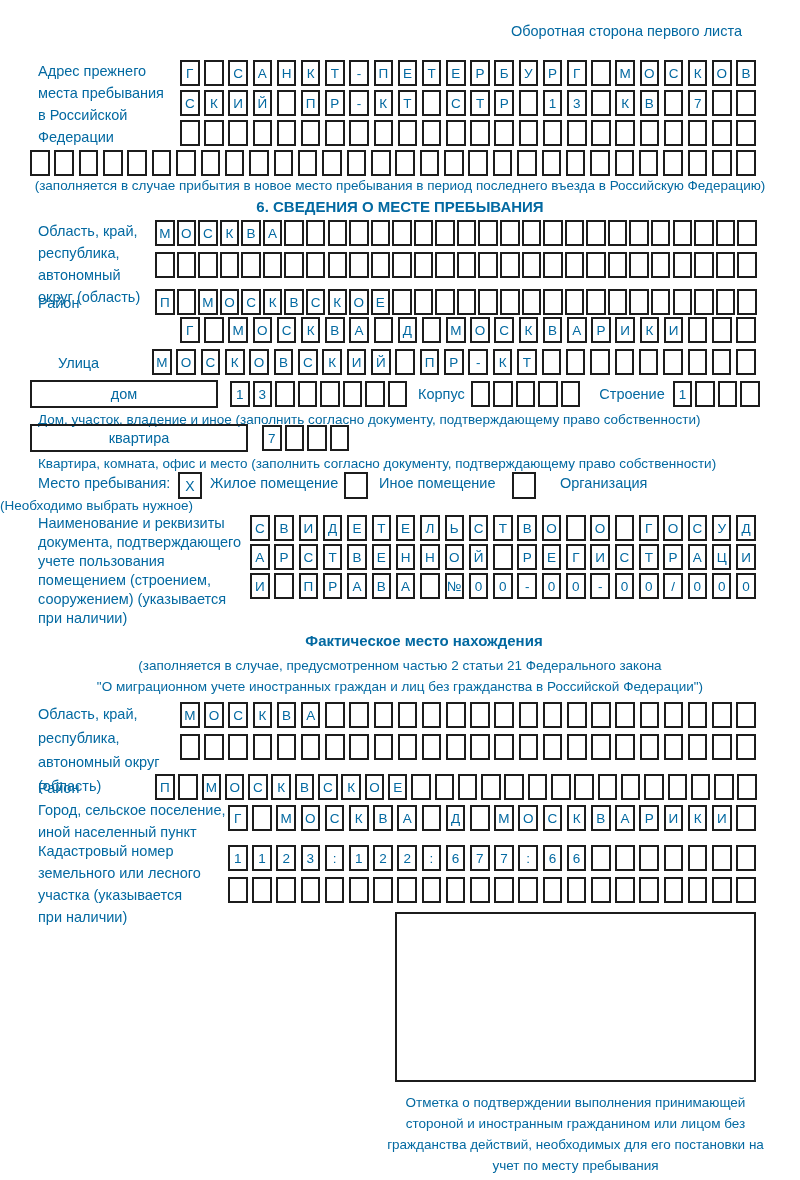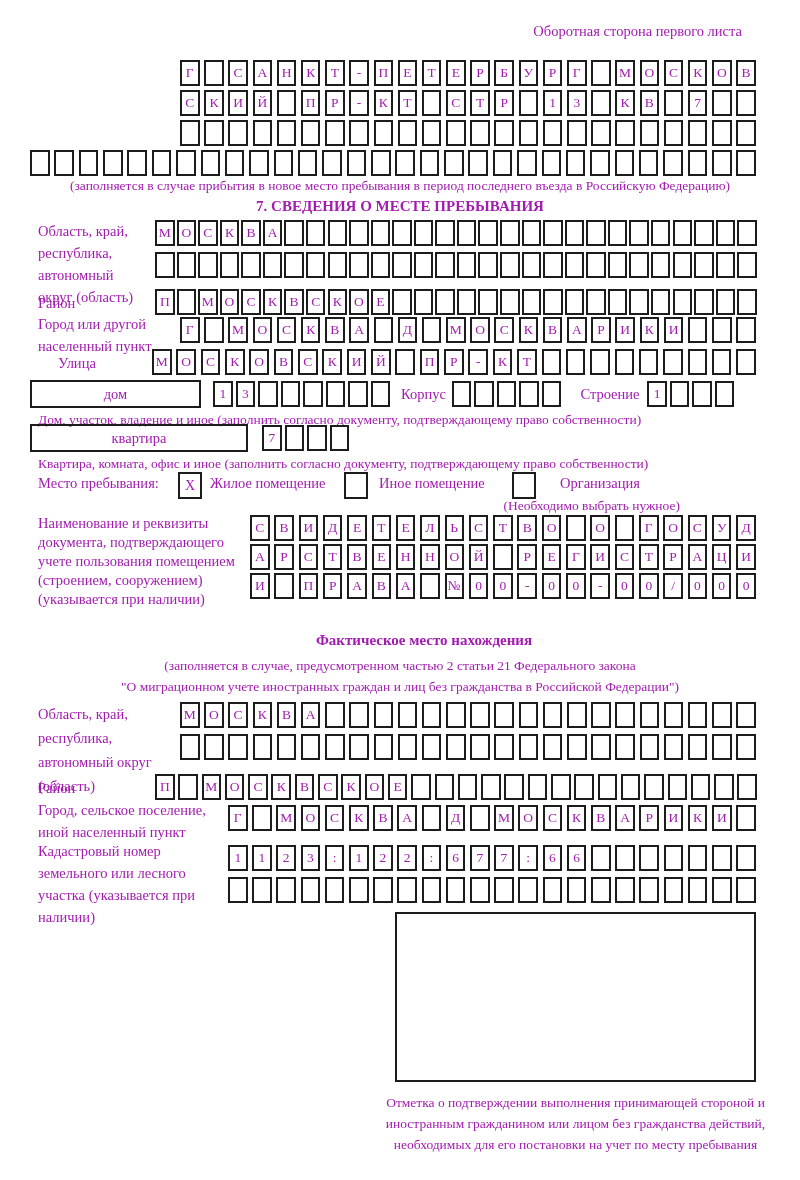--- a/index.html
+++ b/index.html
@@ -1,18 +1,18 @@
 <!DOCTYPE html>
 <html><head>
 <meta charset="utf-8">
 <style>
   html,body { margin:0; padding:0; background:#fff; }
   .page {
     position:relative; width:800px; height:1180px; background:#ffffff;
-    font-family:Liberation Serif, serif; color:#a21caf;
+    font-family:Liberation Sans, sans-serif; color:#0369a1;
     overflow:hidden;
   }
   .abs { position:absolute; }
   .lbl { font-size:14.5px; line-height:22px; }
   .cap { font-size:13.5px; }
   .hdr { font-size:15px; font-weight:bold; text-align:center; width:800px; }
   .center { text-align:center; width:800px; }
   .boxrow { display:flex; justify-content:space-between; }
   .boxrow-inline { display:flex; }
   .boxrow-inline .cell { margin-right:3px; }
@@ -35,20 +35,21 @@
   .stamp-box { box-sizing:border-box; border:2px solid #1c1c1c; background:#fff; }
   .flexrow { display:flex; align-items:center; }
 </style>
 </head>
 <body>
 
 <div class="page">
 
   <div class="abs lbl" style="top:20px; right:58px;">Оборотная сторона первого листа</div>
 
+  <div class="abs lbl" style="left:38px; top:60px; width:130px;">Адрес прежнего места пребывания в Российской Федерации</div>
   <div class="abs boxrow" style="left:180px; top:60px; width:576px;">
       <span class="cell">Г</span>
       <span class="cell"></span>
       <span class="cell">С</span>
       <span class="cell">А</span>
       <span class="cell">Н</span>
       <span class="cell">К</span>
       <span class="cell">Т</span>
       <span class="cell">-</span>
       <span class="cell">П</span>
@@ -147,21 +148,21 @@
       <span class="cell"></span>
       <span class="cell"></span>
       <span class="cell"></span>
       <span class="cell"></span>
       <span class="cell"></span>
       <span class="cell"></span>
       <span class="cell"></span>
     </div>
   <div class="abs cap center" style="top:178px;">(заполняется в случае прибытия в новое место пребывания в период последнего въезда в Российскую Федерацию)</div>
 
-  <div class="abs hdr" style="top:198px;">7. СВЕДЕНИЯ О МЕСТЕ ПРЕБЫВАНИЯ</div>
+  <div class="abs hdr" style="top:198px;">6. СВЕДЕНИЯ О МЕСТЕ ПРЕБЫВАНИЯ</div>
 
   <div class="abs lbl" style="left:38px; top:220px; width:110px;">Область, край, республика, автономный округ (область)</div>
   <div class="abs boxrow" style="left:155px; top:220px; width:602px;">
       <span class="cell">М</span>
       <span class="cell">О</span>
       <span class="cell">С</span>
       <span class="cell">К</span>
       <span class="cell">В</span>
       <span class="cell">А</span>
       <span class="cell"></span>
@@ -243,21 +244,20 @@
       <span class="cell"></span>
       <span class="cell"></span>
       <span class="cell"></span>
       <span class="cell"></span>
       <span class="cell"></span>
       <span class="cell"></span>
       <span class="cell"></span>
       <span class="cell"></span>
     </div>
 
-  <div class="abs lbl" style="left:38px; top:313px; width:135px;">Город или другой населенный пункт</div>
   <div class="abs boxrow" style="left:180px; top:317px; width:576px;">
       <span class="cell">Г</span>
       <span class="cell"></span>
       <span class="cell">М</span>
       <span class="cell">О</span>
       <span class="cell">С</span>
       <span class="cell">К</span>
       <span class="cell">В</span>
       <span class="cell">А</span>
       <span class="cell"></span>
@@ -301,21 +301,21 @@
       <span class="cell"></span>
       <span class="cell"></span>
       <span class="cell"></span>
       <span class="cell"></span>
       <span class="cell"></span>
       <span class="cell"></span>
       <span class="cell"></span>
     </div>
 
   <div class="abs flexrow" style="left:30px; top:380px;">
-    <span class="labelbox" style="width:171px;">дом</span>
+    <span class="labelbox" style="width:188px;">дом</span>
     <span class="boxrow-inline" style="margin-left:12px;">
         <span class="cell">1</span>
         <span class="cell">3</span>
         <span class="cell"></span>
         <span class="cell"></span>
         <span class="cell"></span>
         <span class="cell"></span>
         <span class="cell"></span>
         <span class="cell"></span>
       </span>
@@ -339,32 +339,32 @@
 
   <div class="abs flexrow" style="left:30px; top:424px;">
     <span class="labelbox" style="width:218px;">квартира</span>
     <span class="boxrow-inline" style="margin-left:14px;">
         <span class="cell">7</span>
         <span class="cell"></span>
         <span class="cell"></span>
         <span class="cell"></span>
       </span>
   </div>
-  <div class="abs cap" style="left:38px; top:456px;">Квартира, комната, офис и иное (заполнить согласно документу, подтверждающему право собственности)</div>
+  <div class="abs cap" style="left:38px; top:456px;">Квартира, комната, офис и место (заполнить согласно документу, подтверждающему право собственности)</div>
 
   <div class="abs" style="left:0; top:472px; width:800px; height:28px;">
     <span class="abs inline-lbl" style="left:38px; top:3px;text-align:center;">Место пребывания:</span>
     <span class="abs cbox" style="left:178px; top:0;">X</span>
     <span class="abs inline-lbl" style="left:210px; top:3px;">Жилое помещение</span>
     <span class="abs cbox" style="left:344px; top:0;"></span>
     <span class="abs inline-lbl" style="left:379px; top:3px;">Иное помещение</span>
     <span class="abs cbox" style="left:512px; top:0;"></span>
     <span class="abs inline-lbl" style="left:560px; top:3px;">Организация</span>
   </div>
-  <div class="abs cap" style="left:0; top:498px; width:680px; text-align:right;">(Необходимо выбрать нужное)</div>
+  <div class="abs cap" style="left:0; top:498px; width:680px; text-align:left;">(Необходимо выбрать нужное)</div>
 
   <div class="abs lbl" style="left:38px; top:514px; width:205px; line-height:19px;">Наименование и реквизиты документа, подтверждающего учете пользования помещением (строением, сооружением) (указывается при наличии)</div>
   <div class="abs boxrow" style="left:250px; top:515px; width:506px;">
       <span class="cell">С</span>
       <span class="cell">В</span>
       <span class="cell">И</span>
       <span class="cell">Д</span>
       <span class="cell">Е</span>
       <span class="cell">Т</span>
       <span class="cell">Е</span>

